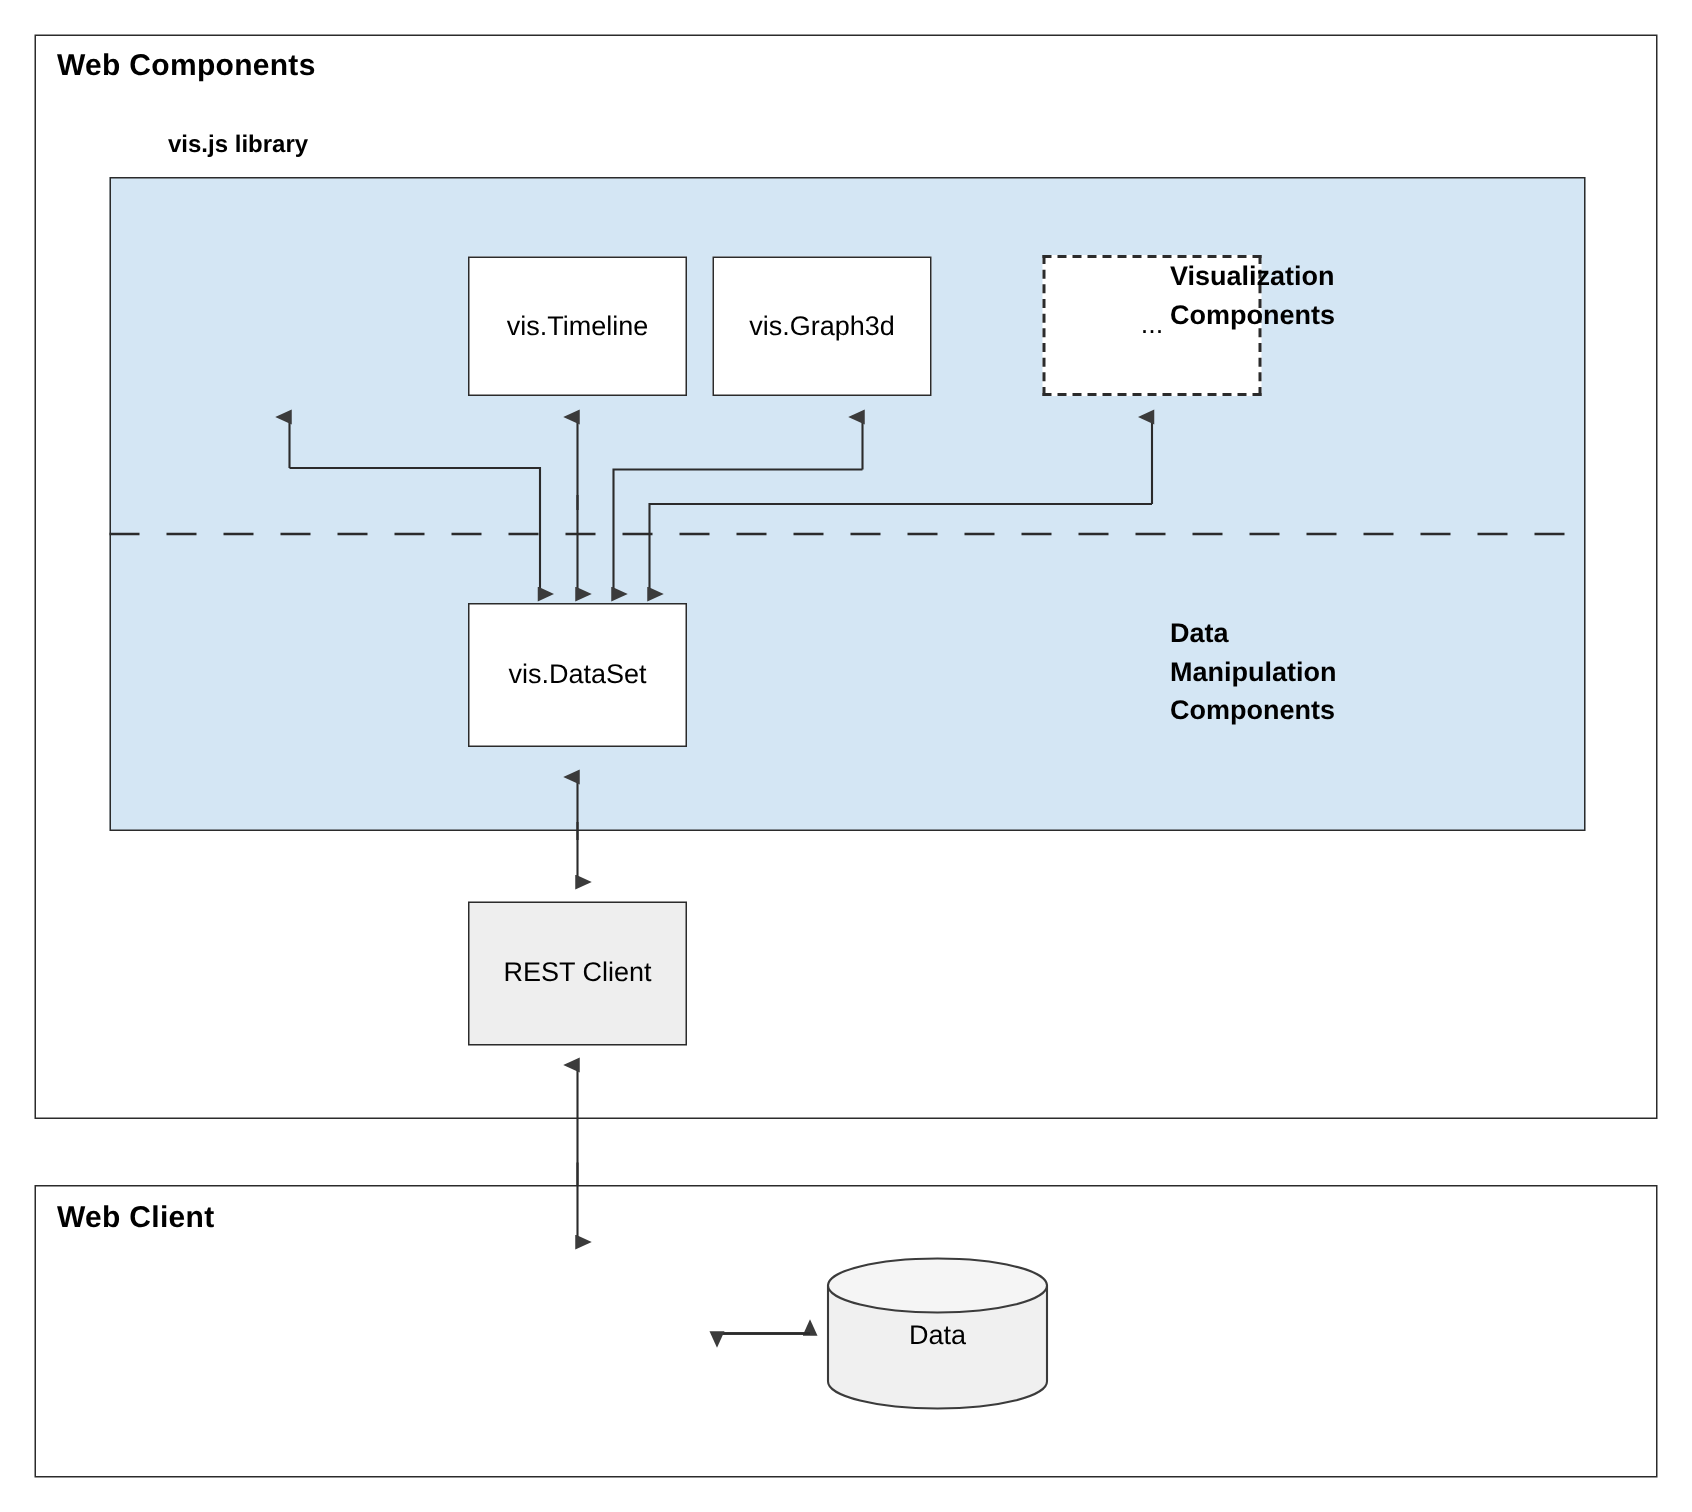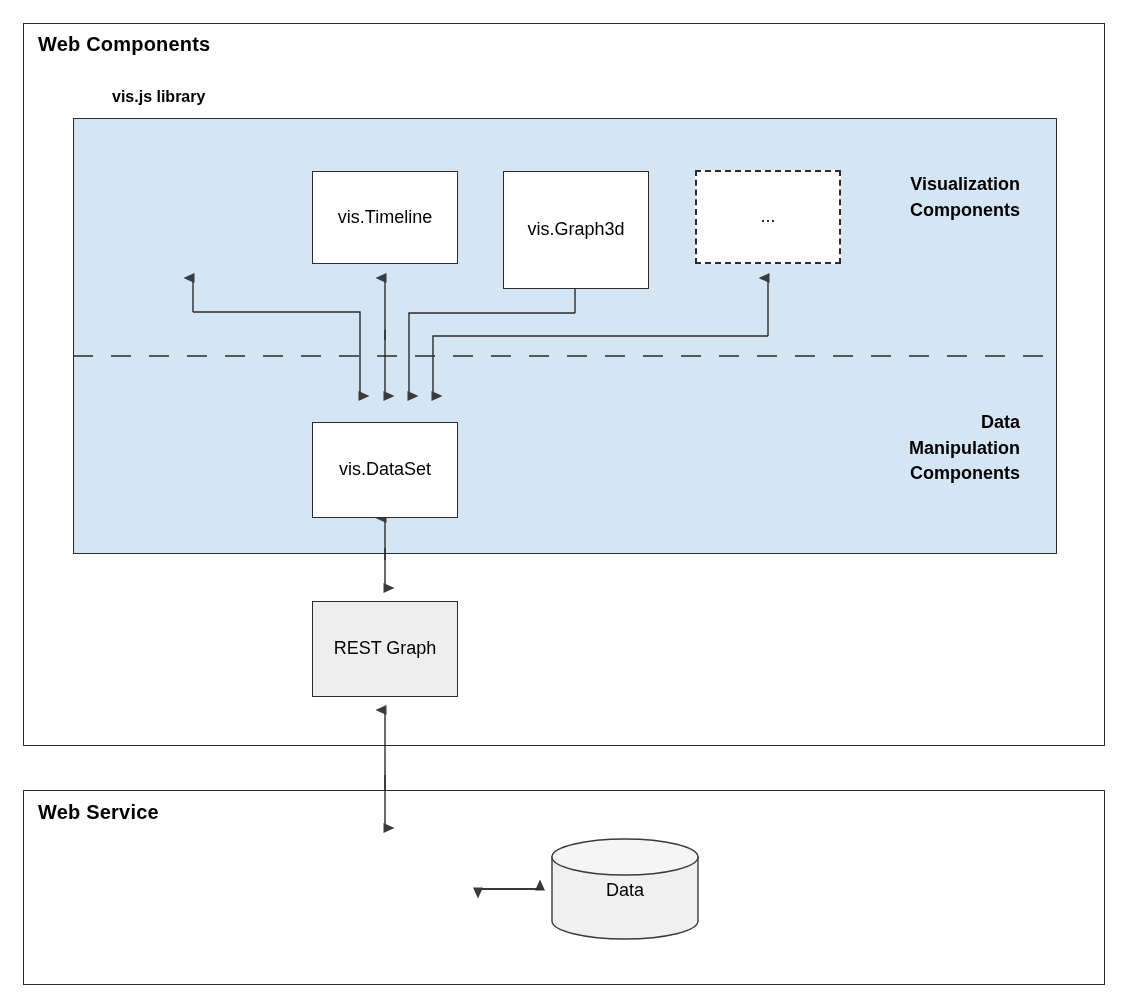--- a/index.html
+++ b/index.html
@@ -83,32 +83,31 @@
     border: 2px dashed #2b2b2b;
     background: #ffffff;
   }
   .node.grey {
     background: #eeeeee;
     border: 1px solid #2b2b2b;
   }
 
   #node-graph    { left: 121px; top: 171px; width: 146px; height: 93px; }
   #node-timeline { left: 312px; top: 171px; width: 146px; height: 93px; }
-  #node-graph3d  { left: 503px; top: 171px; width: 146px; height: 118px; }
+  #node-graph3d  { left: 475px; top: 171px; width: 146px; height: 93px; }
   #node-more     { left: 695px; top: 170px; width: 146px; height: 94px; }
-  #node-dataset  { left: 312px; top: 422px; width: 146px; height: 96px; }
+  #node-dataset  { left: 312px; top: 402px; width: 146px; height: 96px; }
   #node-restclient { left: 312px; top: 601px; width: 146px; height: 96px; }
   #node-restapi  { left: 311px; top: 841px; width: 146px; height: 96px; }
 
   .group-label {
     position: absolute;
     font-weight: bold;
     font-size: 18px;
     color: #000000;
-    text-align: right;
     line-height: 1.42;
     white-space: pre-line;
   }
   #label-visualization { left: 780px; top: 172px; width: 240px; }
   #label-datamanip     { left: 780px; top: 410px; width: 240px; }
 
   #cyl-label {
     position: absolute;
     left: 552px; top: 880px;
     width: 146px;
@@ -119,21 +118,21 @@
 </style>
 </head>
 <body>
 
 <div id="stage">
 
   <div class="container-box" id="web-application"></div>
   <div class="container-box" id="web-service"></div>
 
   <div class="container-title" id="web-application-title">Web Components</div>
-  <div class="container-title" id="web-service-title">Web Service</div>
+  <div class="container-title" id="web-service-title">Web Client</div>
 
   <div id="visjs-label">vis.js library</div>
   <div id="visjs-panel"></div>
 
   <svg class="layer" viewBox="0 0 1128 1008" xmlns="http://www.w3.org/2000/svg">
     <defs>
       <marker id="arrow-up" markerWidth="12" markerHeight="12" refX="5" refY="9.5" orient="auto" markerUnits="userSpaceOnUse">
         <path d="M5,0 L10,11 L0,11 Z" fill="#3b3b3b"></path>
       </marker>
       <marker id="arrow-down" markerWidth="12" markerHeight="12" refX="5" refY="9.5" orient="auto" markerUnits="userSpaceOnUse">
@@ -176,21 +175,21 @@
 
   <div class="node" id="node-timeline">vis.Timeline</div>
 
   <div class="node" id="node-graph3d">vis.Graph3d</div>
 
   <div class="node dashed" id="node-more">...</div>
 
   <div class="node" id="node-dataset">vis.DataSet</div>
 
   <div class="node grey" id="node-restclient">REST
-Graph</div>
+Client</div>
 
 
   <div id="cyl-label">Data</div>
 
   <div class="group-label" id="label-visualization">Visualization
 Components</div>
 
   <div class="group-label" id="label-datamanip">Data
 Manipulation
 Components</div>

